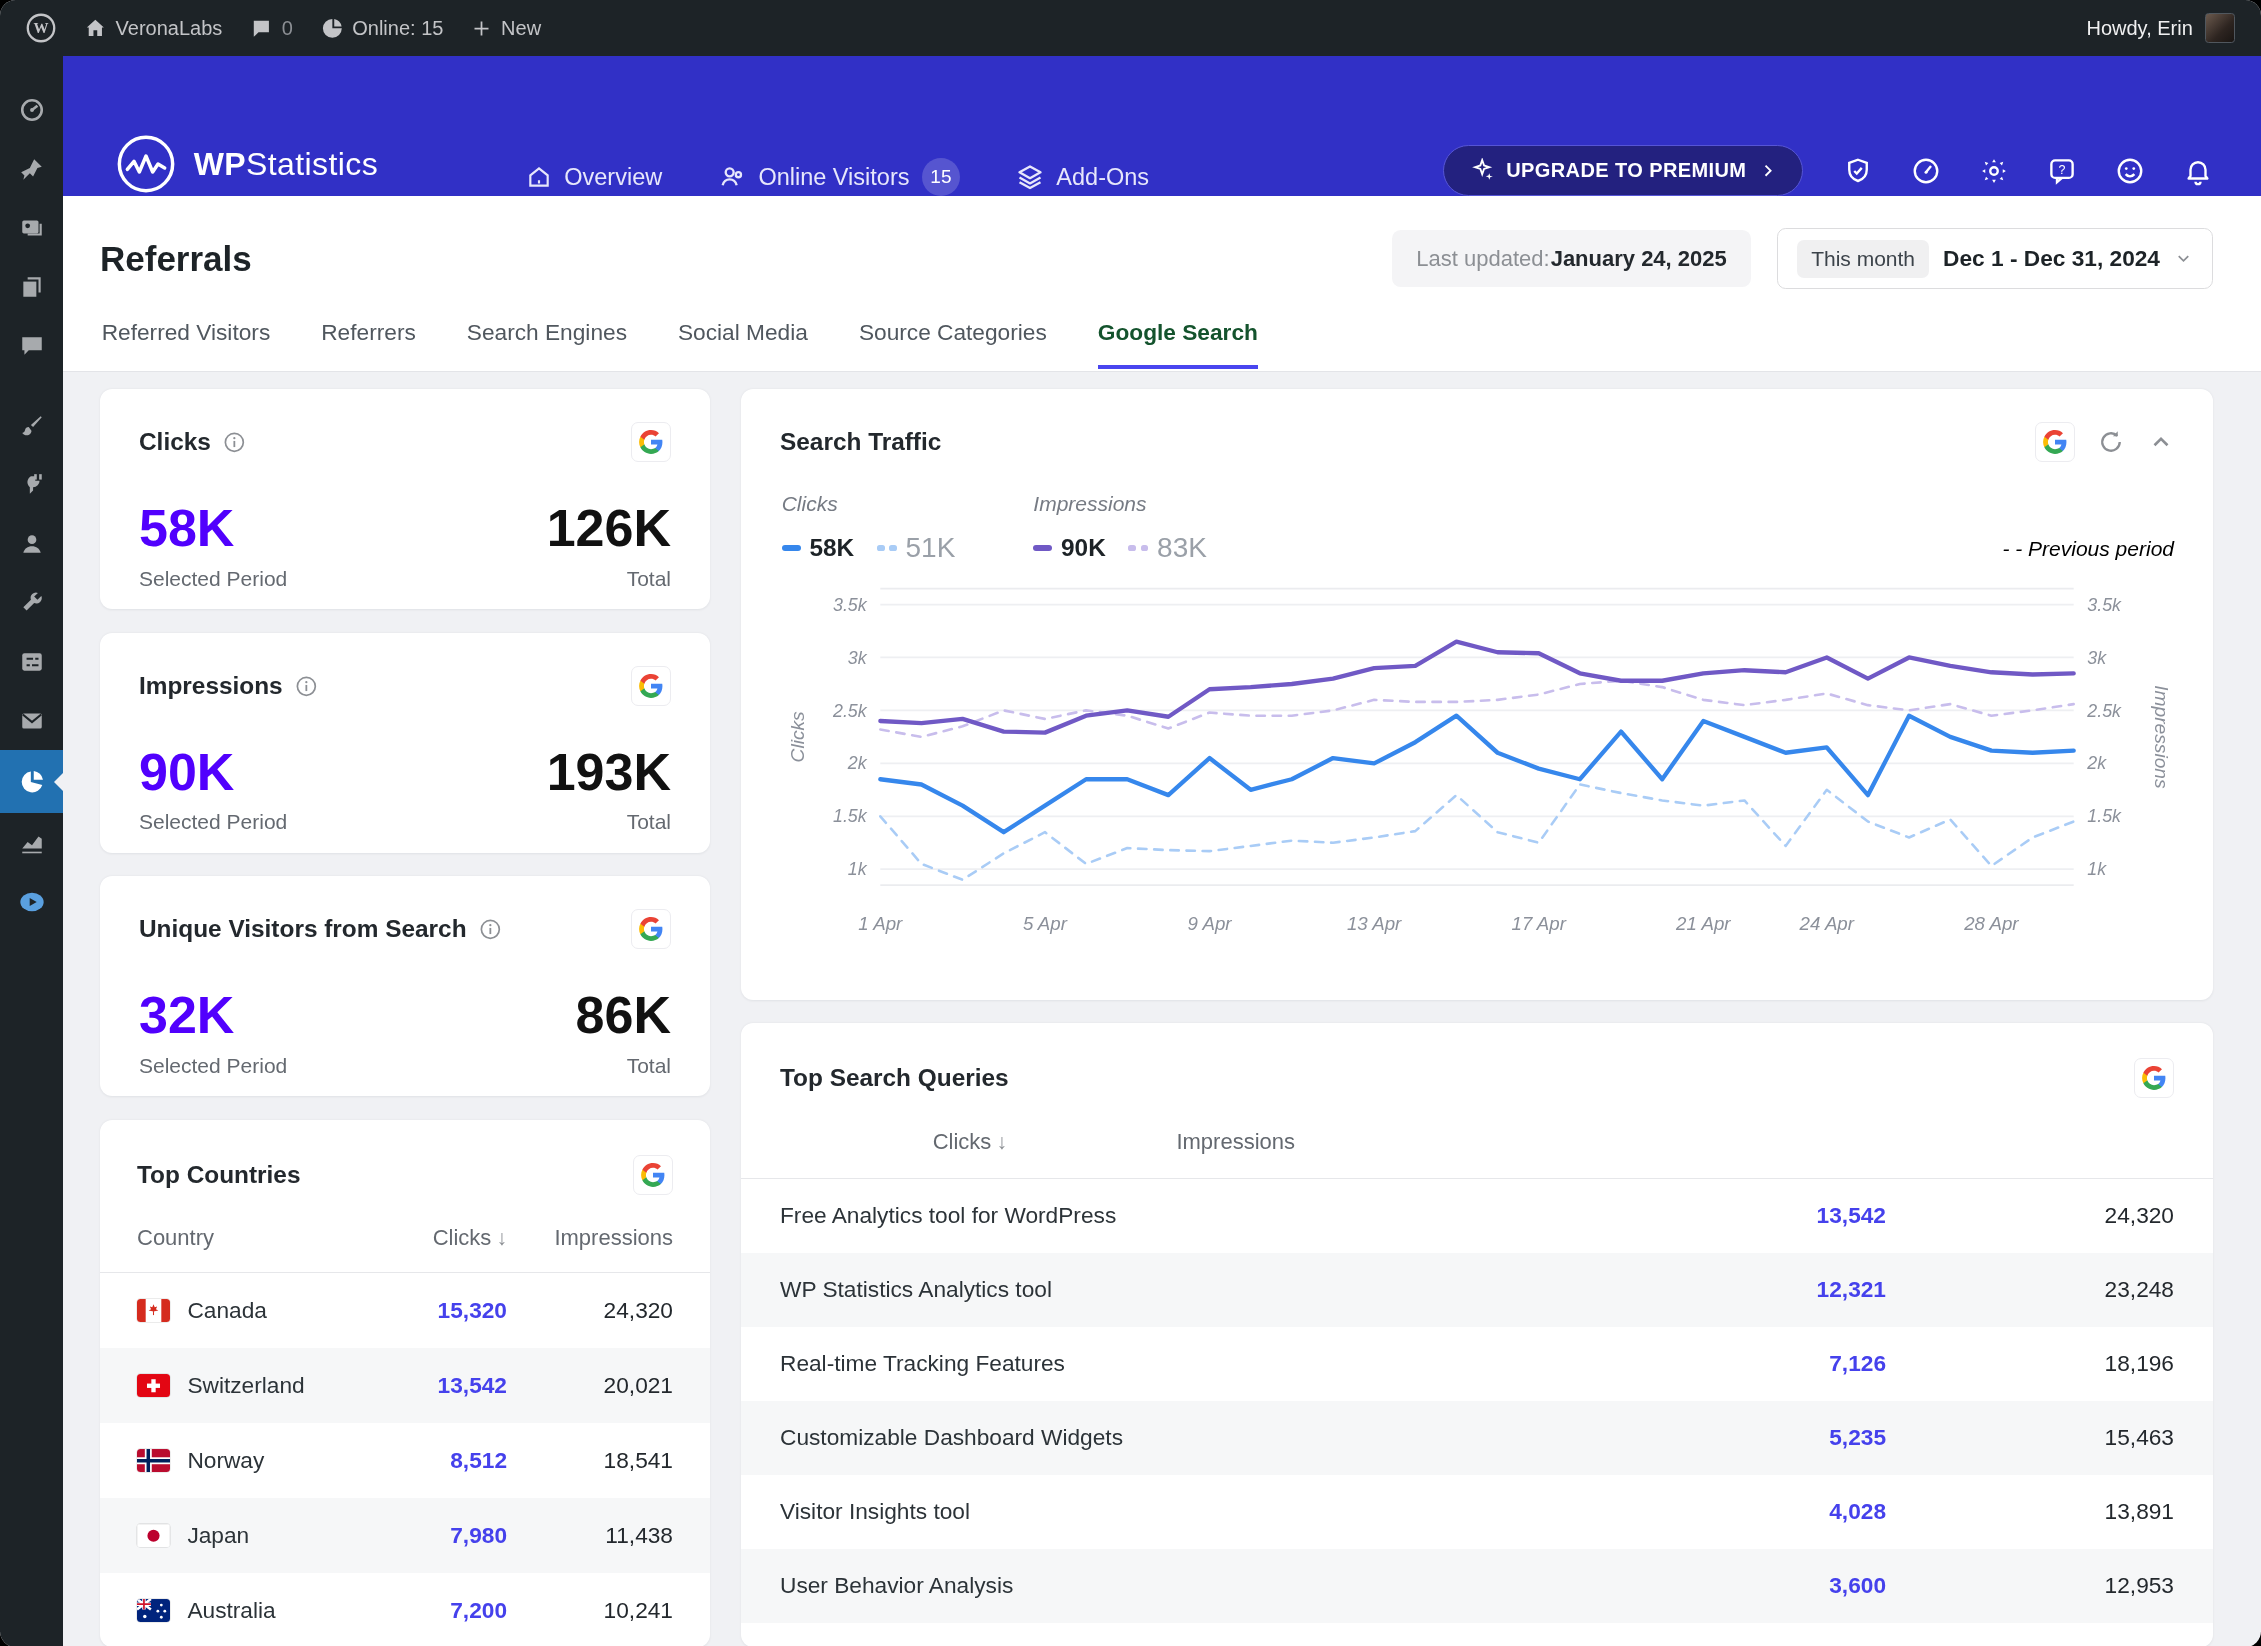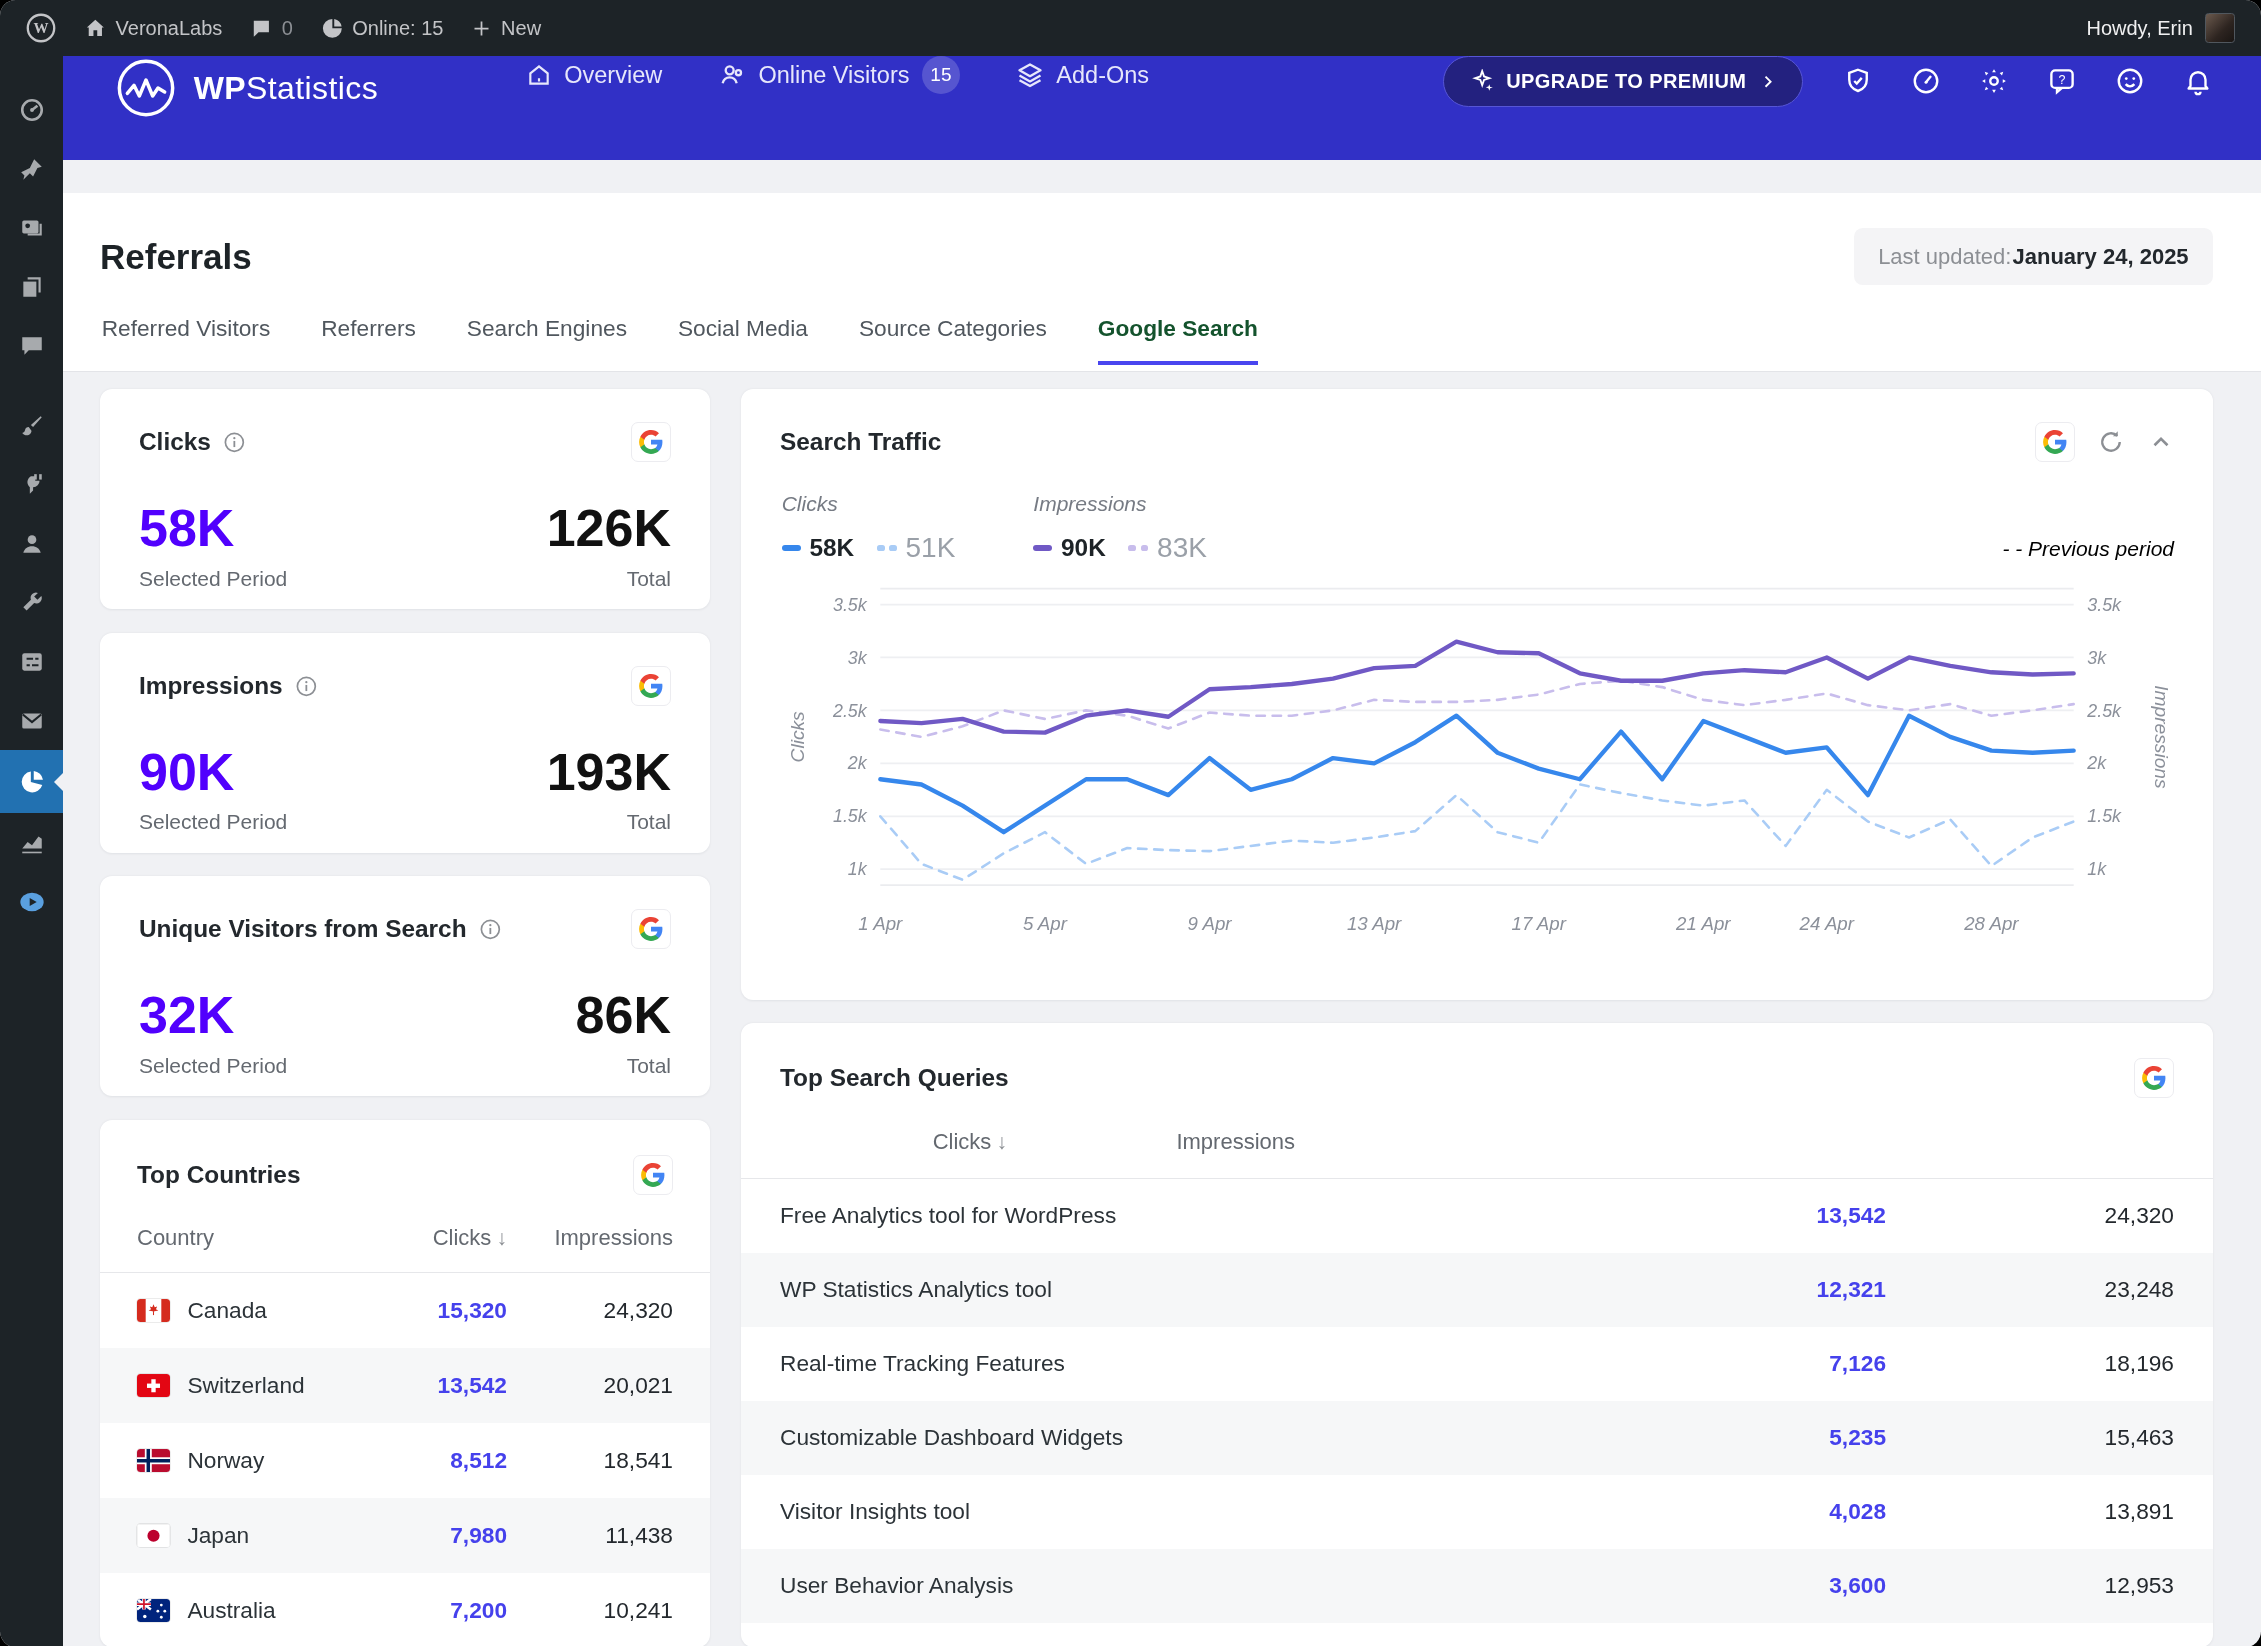--- a/index.html
+++ b/index.html
@@ -17,21 +17,21 @@
 
   
   .sidebar { position:absolute; top:56px; left:0; bottom:0; width:63px; background:#1d2327; z-index:20; }
   .sb-item { position:relative; width:63px; height:59px; display:flex; align-items:center; justify-content:center; cursor:pointer; }
   .sb-item svg { display:block; }
   .sb-item.active { background:#2271b1; height:63px; }
   .sb-arrow { position:absolute; right:0; top:50%; transform:translateY(-50%); width:0; height:0; border-top:9.6px solid transparent; border-bottom:9.6px solid transparent; border-right:9.6px solid #f0f1f4; }
   .sb-sep { height:21px; }
 
   
-  .wps-header { position:absolute; top:56px; left:63px; right:0; height:104px; background:#3130c6; display:flex; align-items:flex-start; padding:0 48px 0 51px; z-index:10; }
+  .wps-header { position:absolute; top:56px; left:63px; right:0; height:140px; background:#3130c6; display:flex; align-items:flex-end; padding:0 48px 0 51px; z-index:10; }
   .brand { display:flex; align-items:center; gap:15.7px; color:#fff; }
   .brand-text { font-size:32px; color:#fff; letter-spacing:0.4px; }
   .brand-text b { font-weight:700; } .brand-text span { font-weight:300; }
   .wps-nav { display:flex; align-items:center; gap:56px; margin-left:148px; }
   .wps-nav-item { display:flex; align-items:center; gap:12.2px; color:#e7e7fb; font-size:23.5px; cursor:pointer; }
   .nav-badge { background:rgba(255,255,255,.18); color:#fff; font-size:19px; min-width:38px; height:38px; border-radius:19px; display:flex; align-items:center; justify-content:center; padding:0 8.7px; }
   .header-right { margin-left:auto; display:flex; align-items:center; gap:40px; }
   .upgrade-btn { display:flex; align-items:center; gap:12.2px; background:#23217f; border:0.9px solid #5655d6; border-radius:28px; color:#fff; font-size:20px; font-weight:700; letter-spacing:0.4px; padding:12.2px 26px; cursor:pointer; }
   .hdr-icons { display:flex; align-items:center; gap:38px; }
   .hdr-icons .hicon { cursor:pointer; display:flex; }
@@ -336,20 +336,27 @@
     </div>
   </div>
 
   <div class="page-head">
     <div class="ph-row">
       <h1 class="page-title">Referrals</h1>
       <div class="ph-controls">
         <div class="last-updated">
           <span>Last updated:</span><b>January 24, 2025</b>
         </div>
+        <div class="daterange">
+          <span class="dr-chip">This month</span>
+          <span class="dr-text">Dec 1 - Dec 31, 2024</span>
+          <svg width="19" height="19" viewBox="0 0 24 24">
+              <path d="M6 9l6 6 6-6" fill="none" stroke="#8c8f94" stroke-width="2.2"></path>
+            </svg>
+        </div>
       </div>
     </div>
     <div class="tabs">
       <div class="tab">Referred Visitors</div>
       <div class="tab">Referrers</div>
       <div class="tab">Search Engines</div>
       <div class="tab">Social Media</div>
       <div class="tab">Source Categories</div>
       <div class="tab active">Google Search</div>
     </div>

